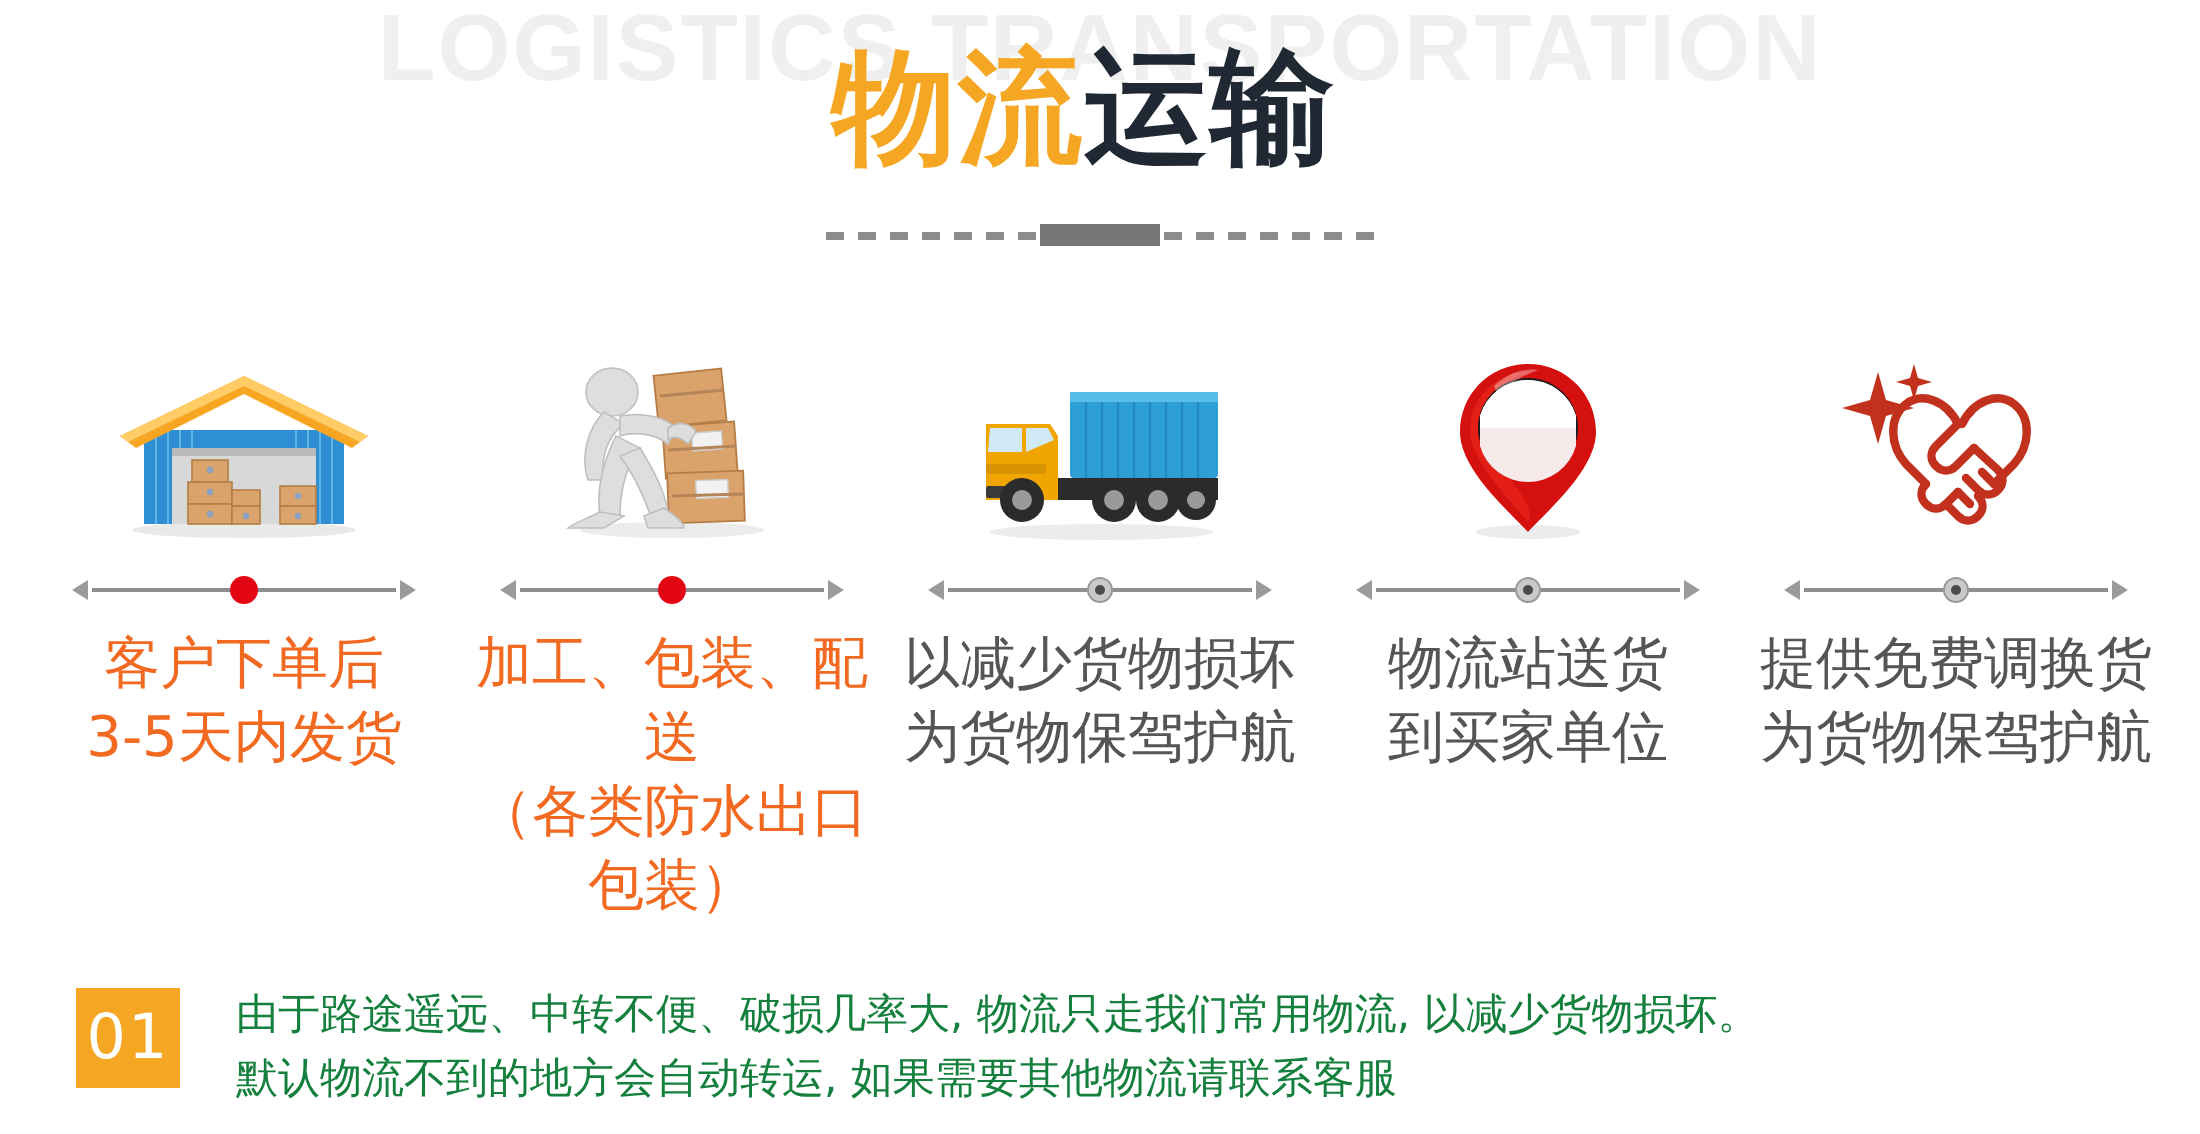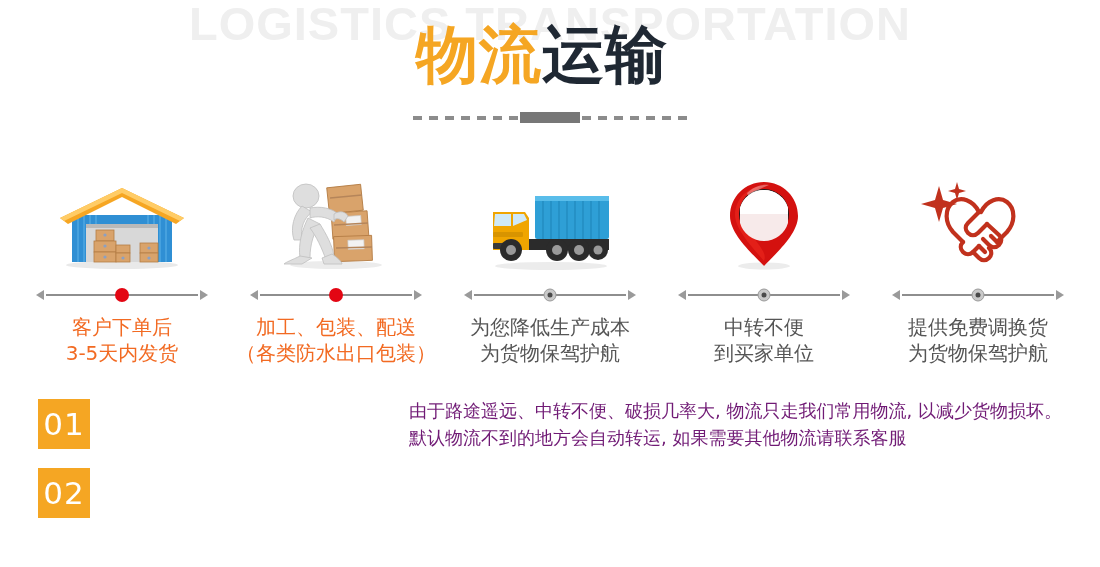--- a/index.html
+++ b/index.html
@@ -120,58 +120,57 @@
   }
   .knob.gray::after{
     content:"";
     width:5px;height:5px;border-radius:50%;
     background:#4a4a4a;
   }
 
   .caption{
     margin-top:12px;
     text-align:center;
-    font-size:20px;
+    font-size:28px;
     line-height:1.32;
     white-space:pre-line;
     font-family:"DejaVu Sans","Liberation Sans",sans-serif;
   }
   .caption.orange{color:#f26a22;}
   .caption.gray{color:#555555;}
 
   
   .notes{
     margin-top:30px;
     padding:0 38px;
     box-sizing:border-box;
   }
   .note{
     display:flex;
     align-items:flex-start;
     margin-bottom:14px;
-    justify-content:space-between;
   }
   .badge{
     flex:0 0 auto;
     width:52px;height:50px;
     background:#f5a623;
     color:#ffffff;
     font-size:31px;
     font-weight:normal;
     display:flex;
     align-items:center;
     justify-content:center;
     letter-spacing:1px;
     margin-top:2px;
     font-family:"DejaVu Sans","Liberation Sans",sans-serif;
   }
   .note-text{
-    margin-left:18px;
-    color:#701a75;
-    font-size:18px;
+    margin-left:28px;
+    color:#15803d;
+    font-size:21px;
     line-height:1.52;
     white-space:pre-line;
     font-family:"DejaVu Sans","Liberation Sans",sans-serif;
   }
 
   
   svg{display:block;}
 </style>
 </head>
 <body>
@@ -311,21 +310,21 @@
             <circle cx="113" cy="62" r="4.5"></circle>
           </g>
       </svg>
     </div>
     <div class="divider">
       <span class="arrow-l"></span>
       <span class="bar"></span>
       <span class="knob gray"></span>
       <span class="arrow-r"></span>
     </div>
-    <div class="caption gray">为您降低生产成本
+    <div class="caption gray">以减少货物损坏
 为货物保驾护航</div>
   </div>
 
   <div class="card">
     <div class="icon-box">
       <svg width="86" height="92" viewBox="0 0 86 92">
         <ellipse cx="43" cy="88" rx="26" ry="3.5" fill="#ececec"></ellipse>
         <path d="M43 4 C24 4 9 19 9 38 C9 57 34 78 43 88 C52 78 77 57 77 38 C77 19 62 4 43 4 Z" fill="#d4110f"></path>
         <path d="M43 8 C27 8 14 21 14 37 C14 52 34 72 43 83 C46 76 40 70 33 60 C24 48 20 38 24 26 C28 16 35 10 43 8 Z" fill="#ee2b20" opacity="0.55"></path>
         <circle cx="43" cy="36" r="25" fill="#1c1c1c"></circle>
@@ -333,21 +332,21 @@
         <path d="M19 30 A25 25 0 0 1 67 30 L67 36 L19 36 Z" fill="#ffffff"></path>
         <path d="M26 15 C32 9 40 6 48 7 C40 10 33 14 28 20 Z" fill="#ffffff" opacity="0.35"></path>
       </svg>
     </div>
     <div class="divider">
       <span class="arrow-l"></span>
       <span class="bar"></span>
       <span class="knob gray"></span>
       <span class="arrow-r"></span>
     </div>
-    <div class="caption gray">中转不便
+    <div class="caption gray">物流站送货
 到买家单位</div>
   </div>
 
   <div class="card">
     <div class="icon-box">
       <svg width="118" height="92" viewBox="0 0 118 92">
         <g fill="#c1311d">
           <path d="M20 8 L24 22 L38 26 L24 30 L20 44 L16 30 L2 26 L16 22 Z"></path>
           <path d="M38 4 L40 11 L47 13 L40 15 L38 22 L36 15 L29 13 L36 11 Z"></path>
         </g>

